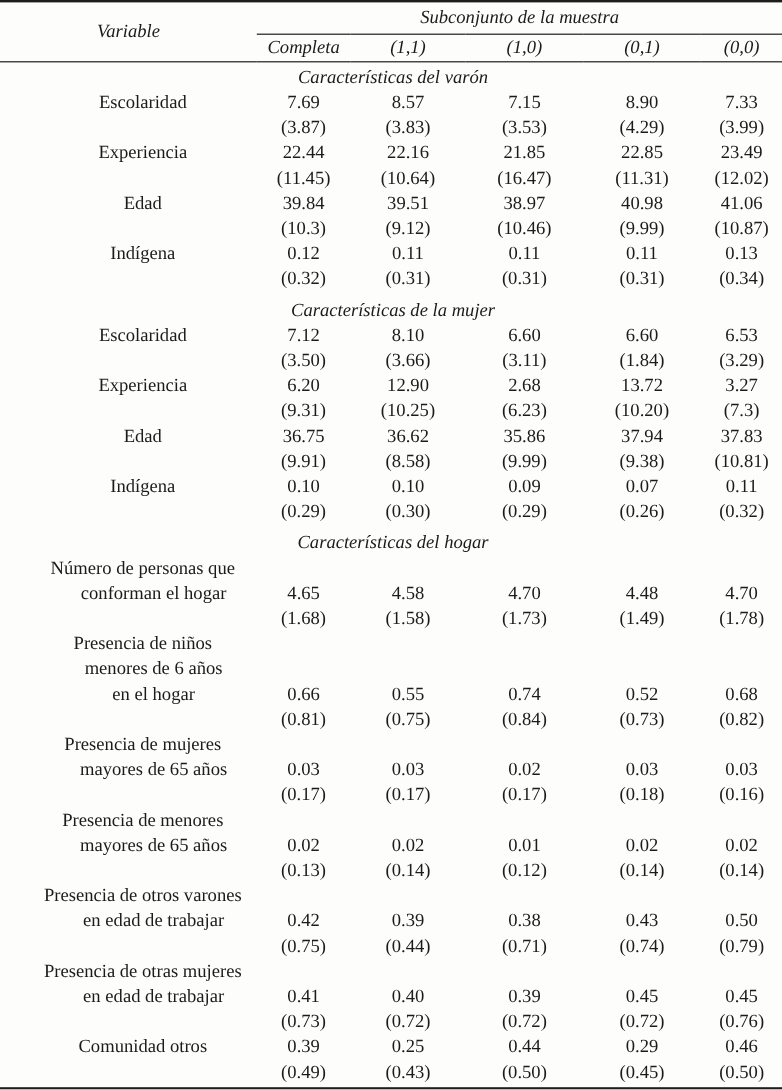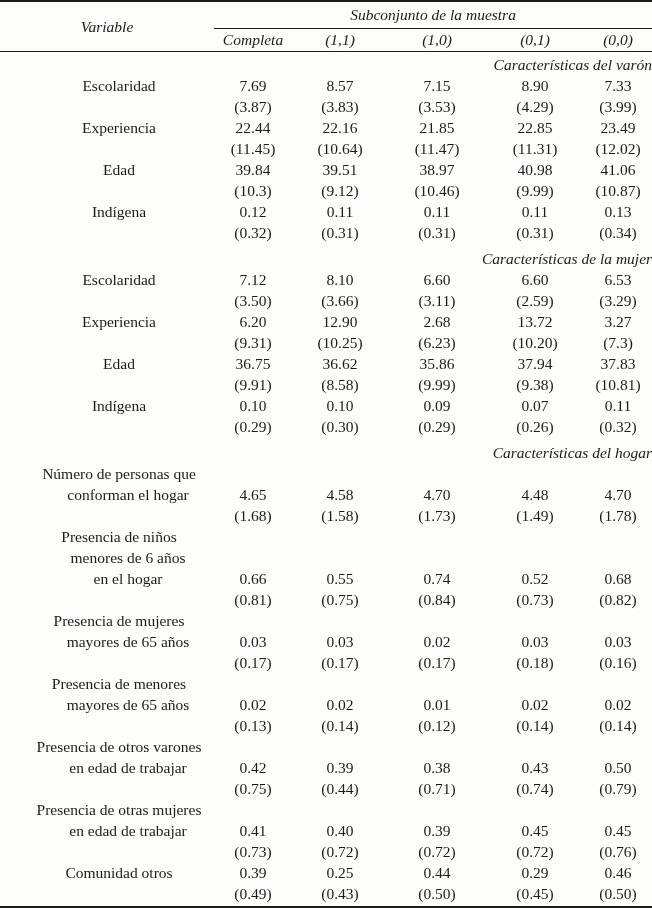--- a/index.html
+++ b/index.html
@@ -31,21 +31,21 @@
   thead th { font-style: italic; text-align: center; }
   thead { border-bottom: 1px solid #1d1d1d; }
   tr.h1 th { height: 26px; vertical-align: middle; }
   tr.h2 th { height: 23px; vertical-align: middle; }
   th.group-h { border-bottom: 1px solid #1d1d1d; }
   td.num { text-align: center; }
   td.lbl { text-align: center; padding-left: 24px; }
   td.lbl.cont { padding-left: 42px; }
   tr.section td {
     font-style: italic;
-    text-align: right;
+    text-align: center;
     padding-left: 3px;
     padding-top: 5px;
   }
   tr.section.first td { padding-top: 2px; }
   tbody tr:last-child td { padding-bottom: 4px; }
 </style>
 </head>
 <body>
 
 <div class="page">
@@ -96,21 +96,21 @@
           <td class="num">22.44</td>
           <td class="num">22.16</td>
           <td class="num">21.85</td>
           <td class="num">22.85</td>
           <td class="num">23.49</td>
         </tr>
         <tr>
           <td class="lbl"></td>
           <td class="num">(11.45)</td>
           <td class="num">(10.64)</td>
-          <td class="num">(11.47)</td>
+          <td class="num">(16.47)</td>
           <td class="num">(11.31)</td>
           <td class="num">(12.02)</td>
         </tr>
         <tr>
           <td class="lbl">Edad</td>
           <td class="num">39.84</td>
           <td class="num">39.51</td>
           <td class="num">38.97</td>
           <td class="num">40.98</td>
           <td class="num">41.06</td>
@@ -148,21 +148,21 @@
           <td class="num">8.10</td>
           <td class="num">6.60</td>
           <td class="num">6.60</td>
           <td class="num">6.53</td>
         </tr>
         <tr>
           <td class="lbl"></td>
           <td class="num">(3.50)</td>
           <td class="num">(3.66)</td>
           <td class="num">(3.11)</td>
-          <td class="num">(2.59)</td>
+          <td class="num">(1.84)</td>
           <td class="num">(3.29)</td>
         </tr>
         <tr>
           <td class="lbl">Experiencia</td>
           <td class="num">6.20</td>
           <td class="num">12.90</td>
           <td class="num">2.68</td>
           <td class="num">13.72</td>
           <td class="num">3.27</td>
         </tr>

